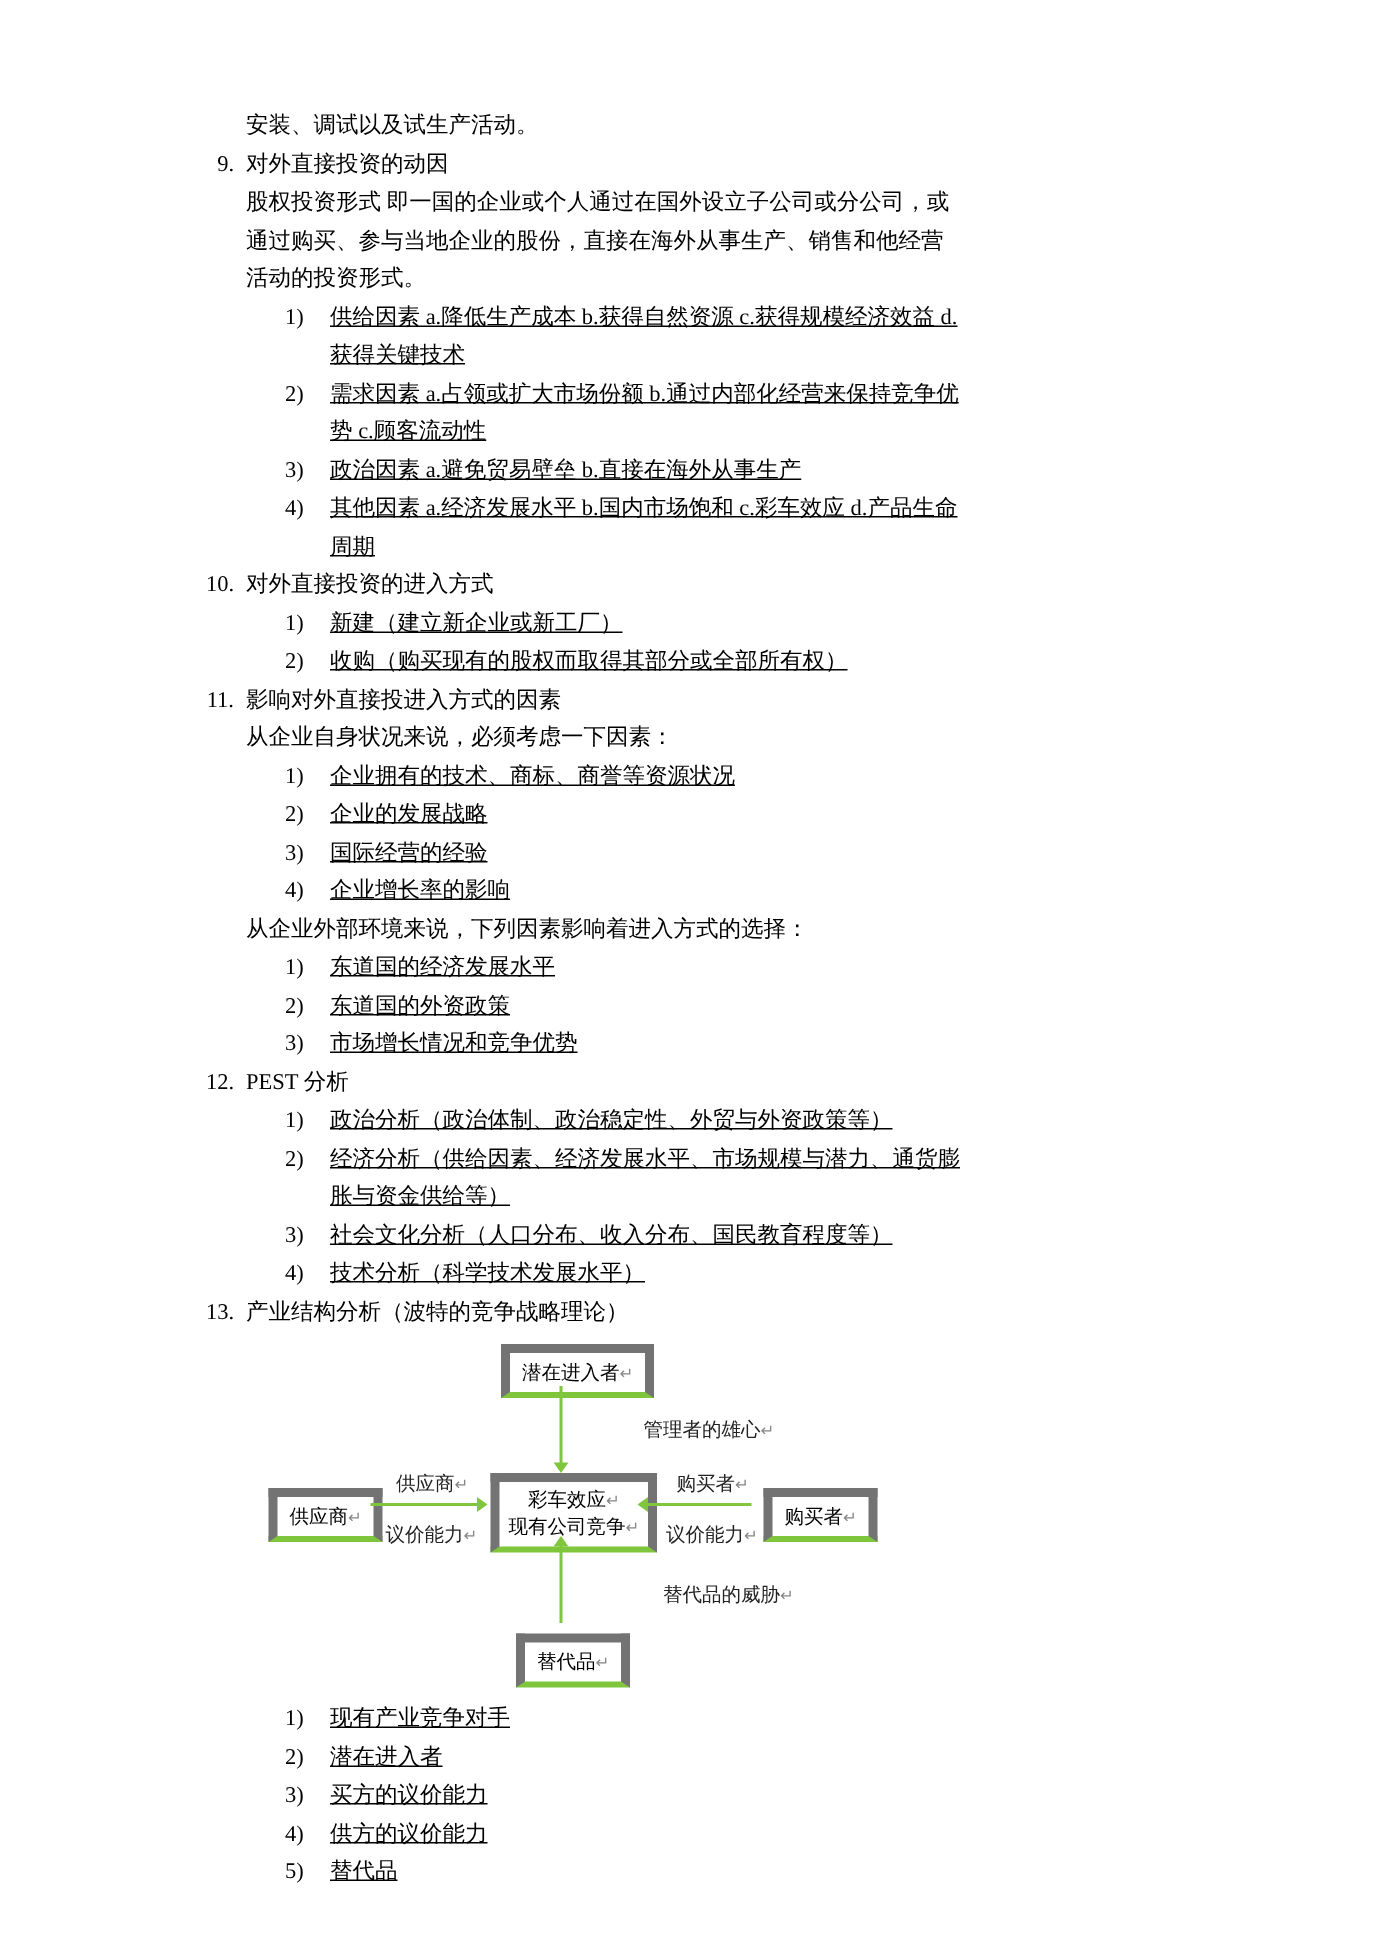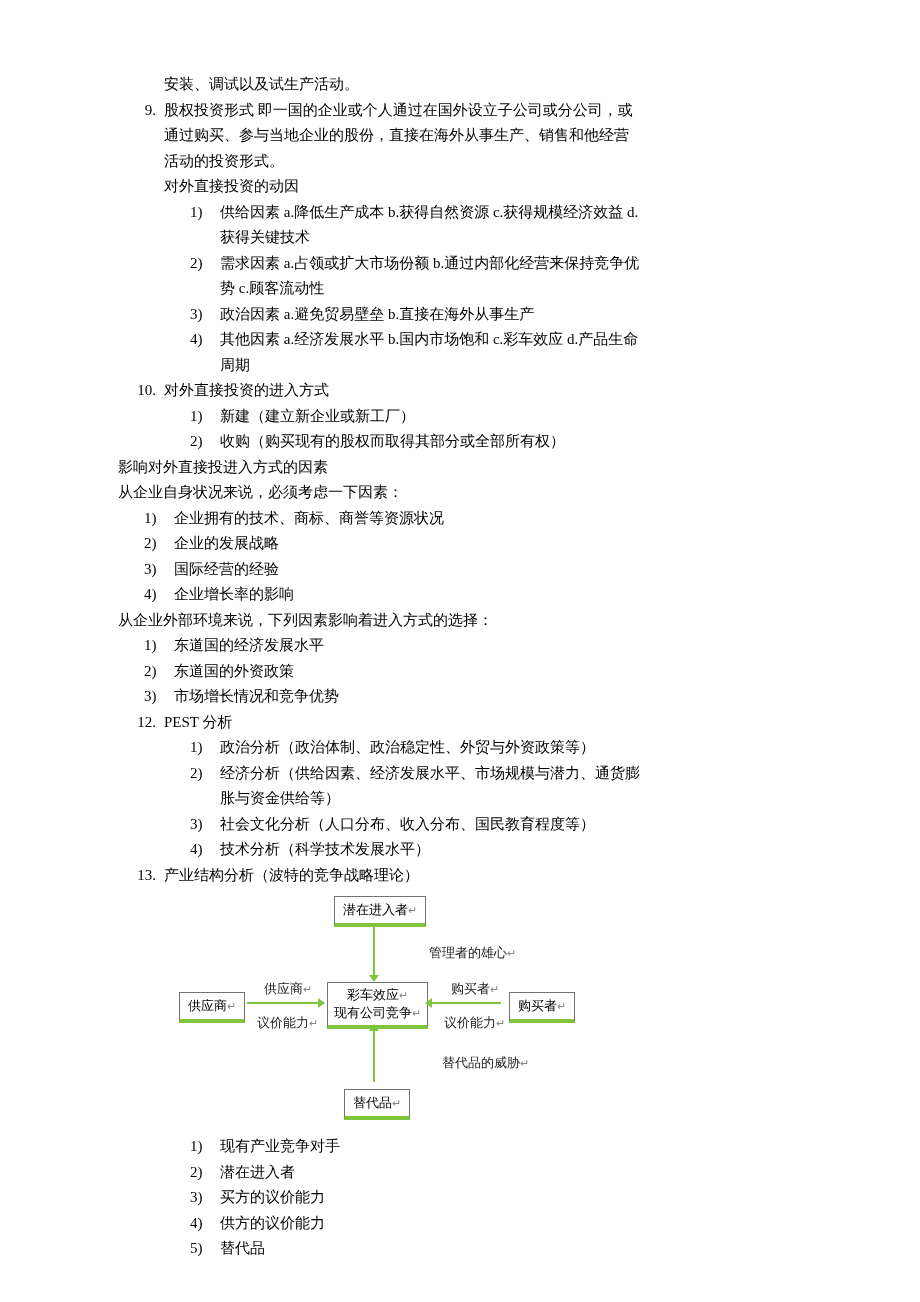--- a/index.html
+++ b/index.html
@@ -16,25 +16,25 @@
     min-height: 1302px;
     padding: 72px 118px 60px 118px;
     box-sizing: border-box;
     position: relative;
   }
   .num-row { display: flex; }
   .num-label { width: 38px; flex-shrink: 0; text-align: right; padding-right: 8px; }
   .num-body { flex: 1; }
   .sub-row { display: flex; padding-left: 26px; }
   .sub-label { width: 30px; flex-shrink: 0; }
-  .sub-body { flex: 1; }
+  .sub-body { flex: 1; text-decoration: underline; }
   .indent-cont { padding-left: 46px; }
   .diagram-wrap { display: flex; justify-content: center; padding: 6px 0 10px 0; }
   .diagram { position: relative; width: 420px; height: 230px; font-size: 13px; }
-  .dbox { position:absolute; border:1px solid #737373; background:#fff; padding:2px 8px; text-align:center; }
+  .dbox { position:absolute; border:6px solid #737373; background:#fff; padding:2px 8px; text-align:center; }
   .gunder { border-bottom: 4px solid #7fc63c; }
   .lbl { position:absolute; color:#222; font-size:13px; white-space:nowrap; }
   .arrow { position:absolute; background:#7fc63c; }
   .arrow.h { height:2px; }
   .arrow.v { width:2px; }
   .ah-left::before, .ah-right::after, .av-up::before, .av-down::after {
     content:""; position:absolute; width:0; height:0; border-style:solid;
   }
   .ah-left::before  { left:-6px; top:-4px; border-width:5px 7px 5px 0; border-color:transparent #7fc63c transparent transparent; }
   .ah-right::after  { right:-6px; top:-4px; border-width:5px 0 5px 7px; border-color:transparent transparent transparent #7fc63c; }
@@ -47,22 +47,22 @@
 
 <div class="page">
 
   <div class="indent-cont">
     <div>安装、调试以及试生产活动。</div>
   </div>
 
   <div class="num-row">
     <div class="num-label">9.</div>
     <div class="num-body">
+      <div>对外直接投资的动因</div>
       <div>股权投资形式 即一国的企业或个人通过在国外设立子公司或分公司，或通过购买、参与当地企业的股份，直接在海外从事生产、销售和他经营活动的投资形式。</div>
-      <div>对外直接投资的动因</div>
       <div class="sub-row">
           <div class="sub-label">1)</div>
           <div class="sub-body">供给因素 a.降低生产成本 b.获得自然资源 c.获得规模经济效益 d.获得关键技术</div>
         </div>
       <div class="sub-row">
           <div class="sub-label">2)</div>
           <div class="sub-body">需求因素 a.占领或扩大市场份额 b.通过内部化经营来保持竞争优势 c.顾客流动性</div>
         </div>
       <div class="sub-row">
           <div class="sub-label">3)</div>
@@ -84,20 +84,21 @@
           <div class="sub-body">新建（建立新企业或新工厂）</div>
         </div>
       <div class="sub-row">
           <div class="sub-label">2)</div>
           <div class="sub-body">收购（购买现有的股权而取得其部分或全部所有权）</div>
         </div>
     </div>
   </div>
 
   <div class="num-row">
+    <div class="num-label">11.</div>
     <div class="num-body">
       <div>影响对外直接投进入方式的因素</div>
       <div>从企业自身状况来说，必须考虑一下因素：</div>
       <div class="sub-row">
           <div class="sub-label">1)</div>
           <div class="sub-body">企业拥有的技术、商标、商誉等资源状况</div>
         </div>
       <div class="sub-row">
           <div class="sub-label">2)</div>
           <div class="sub-body">企业的发展战略</div>

